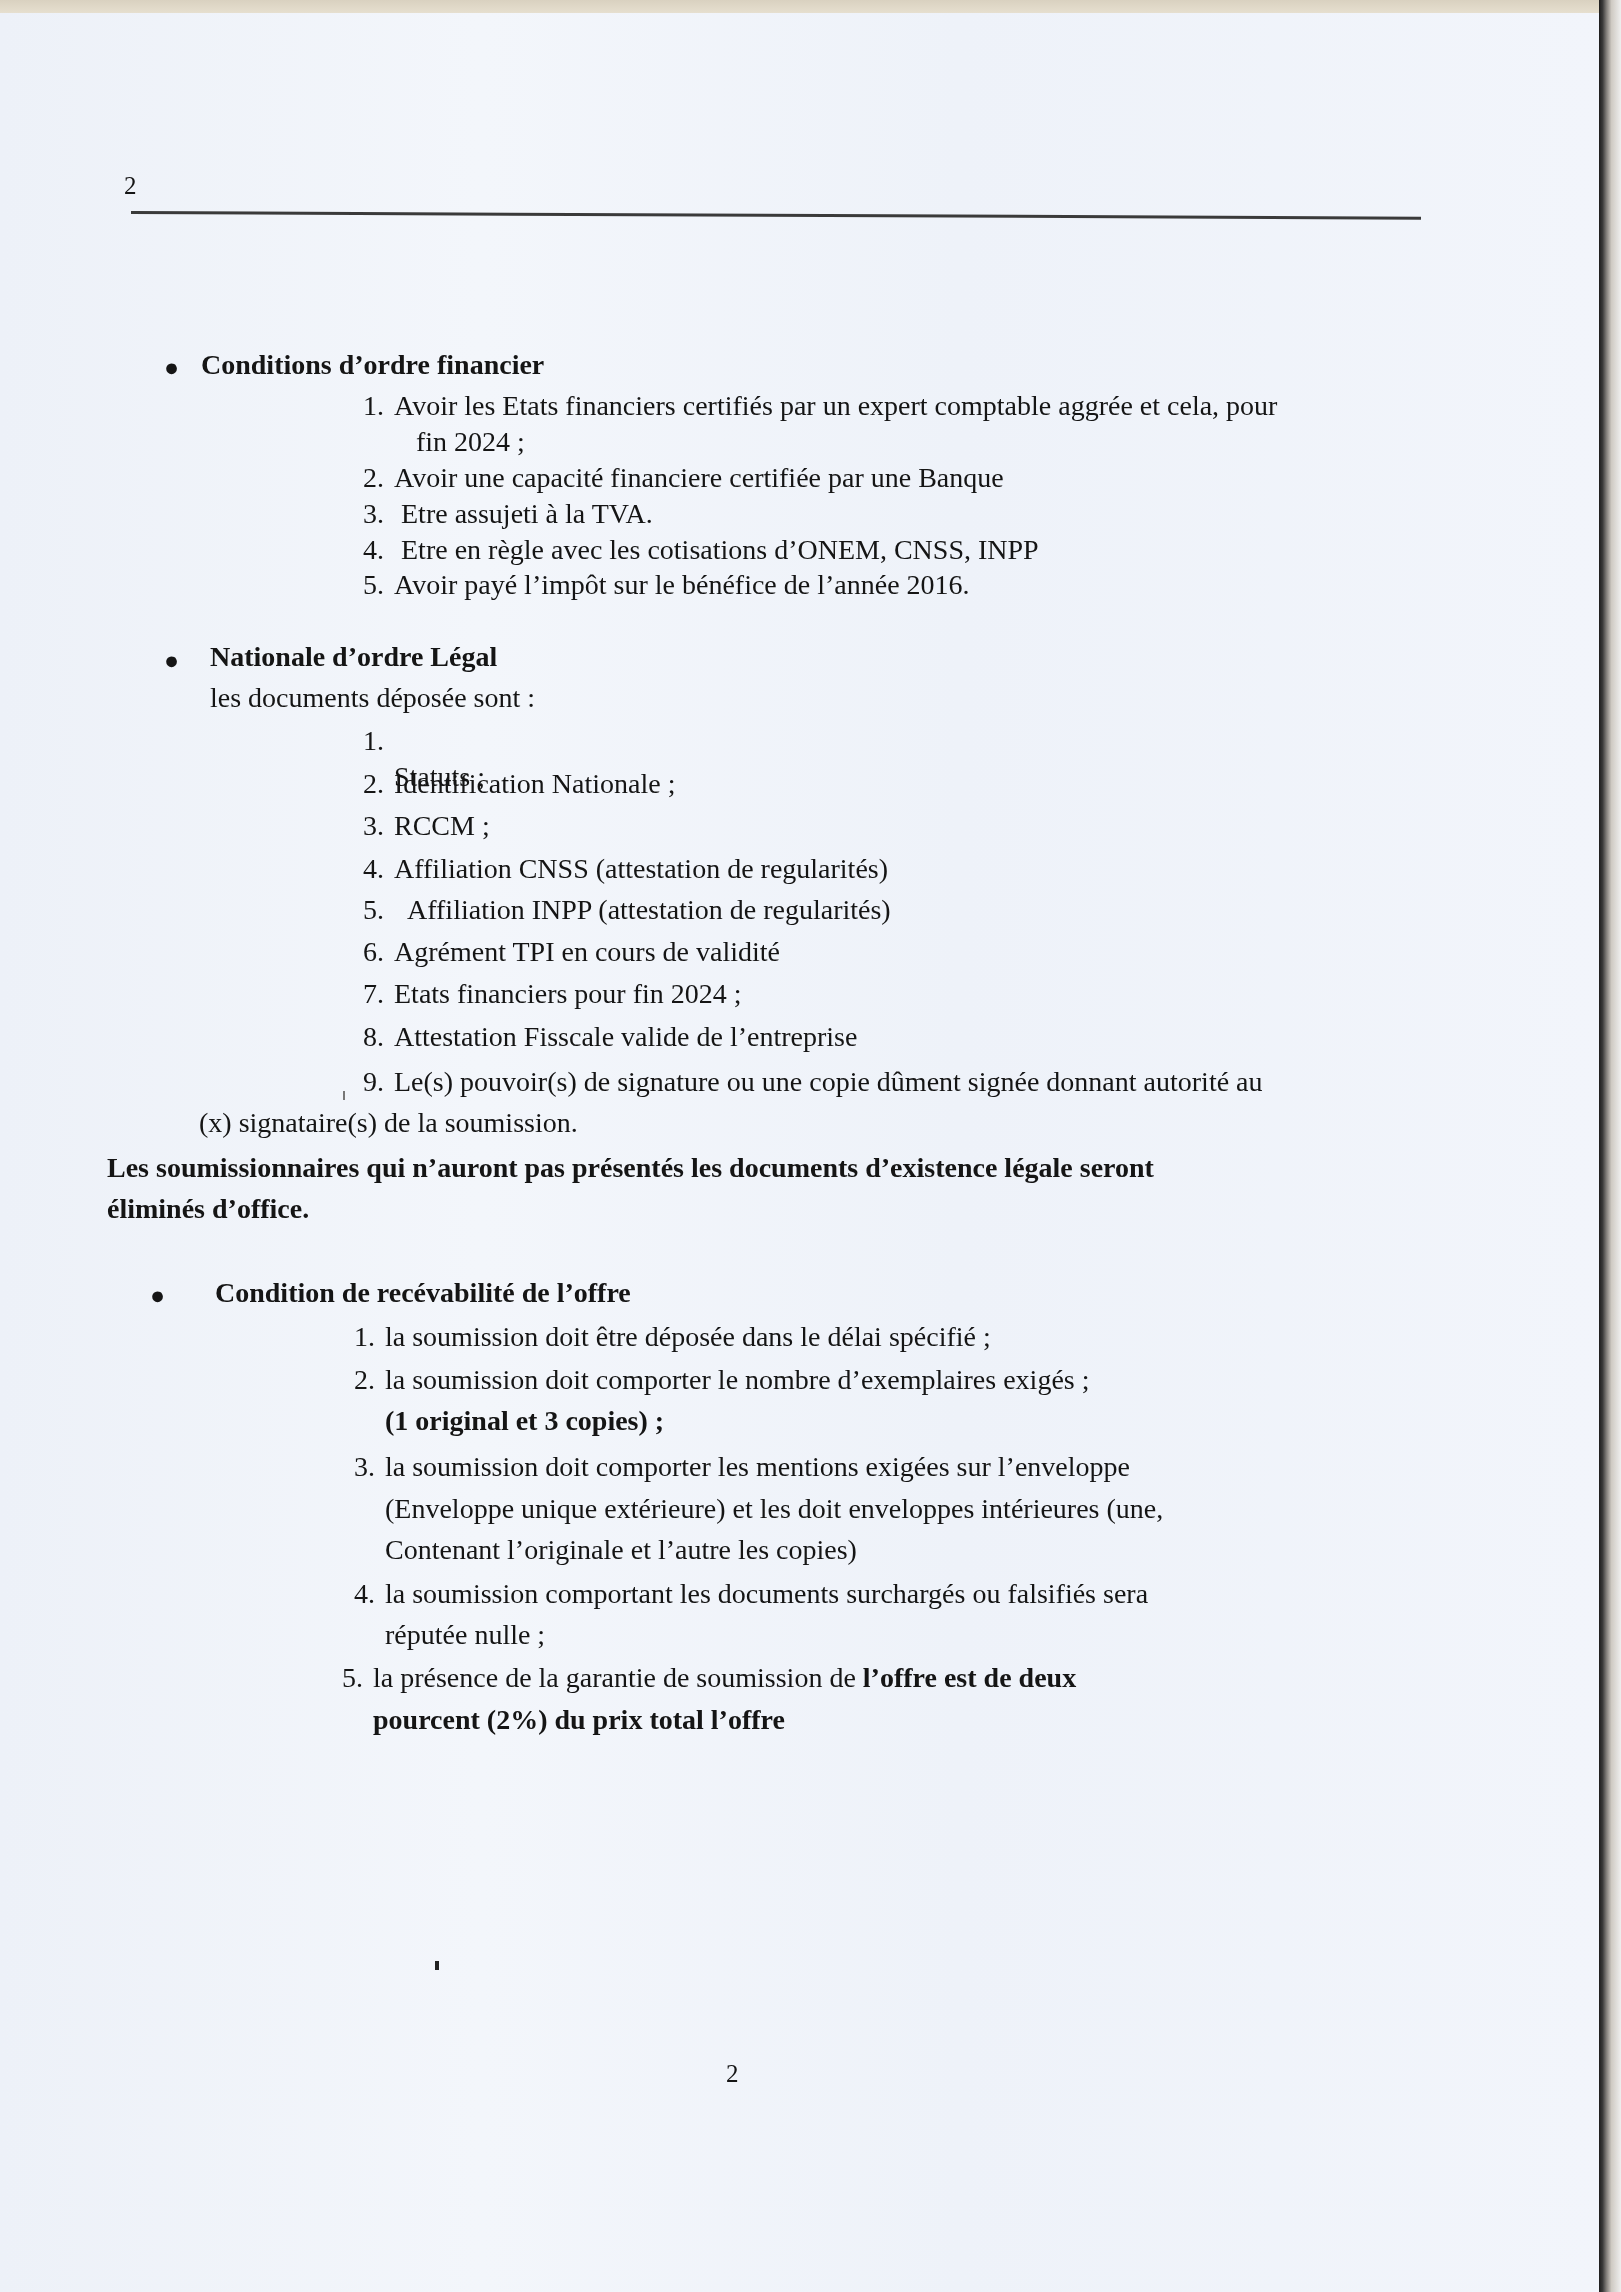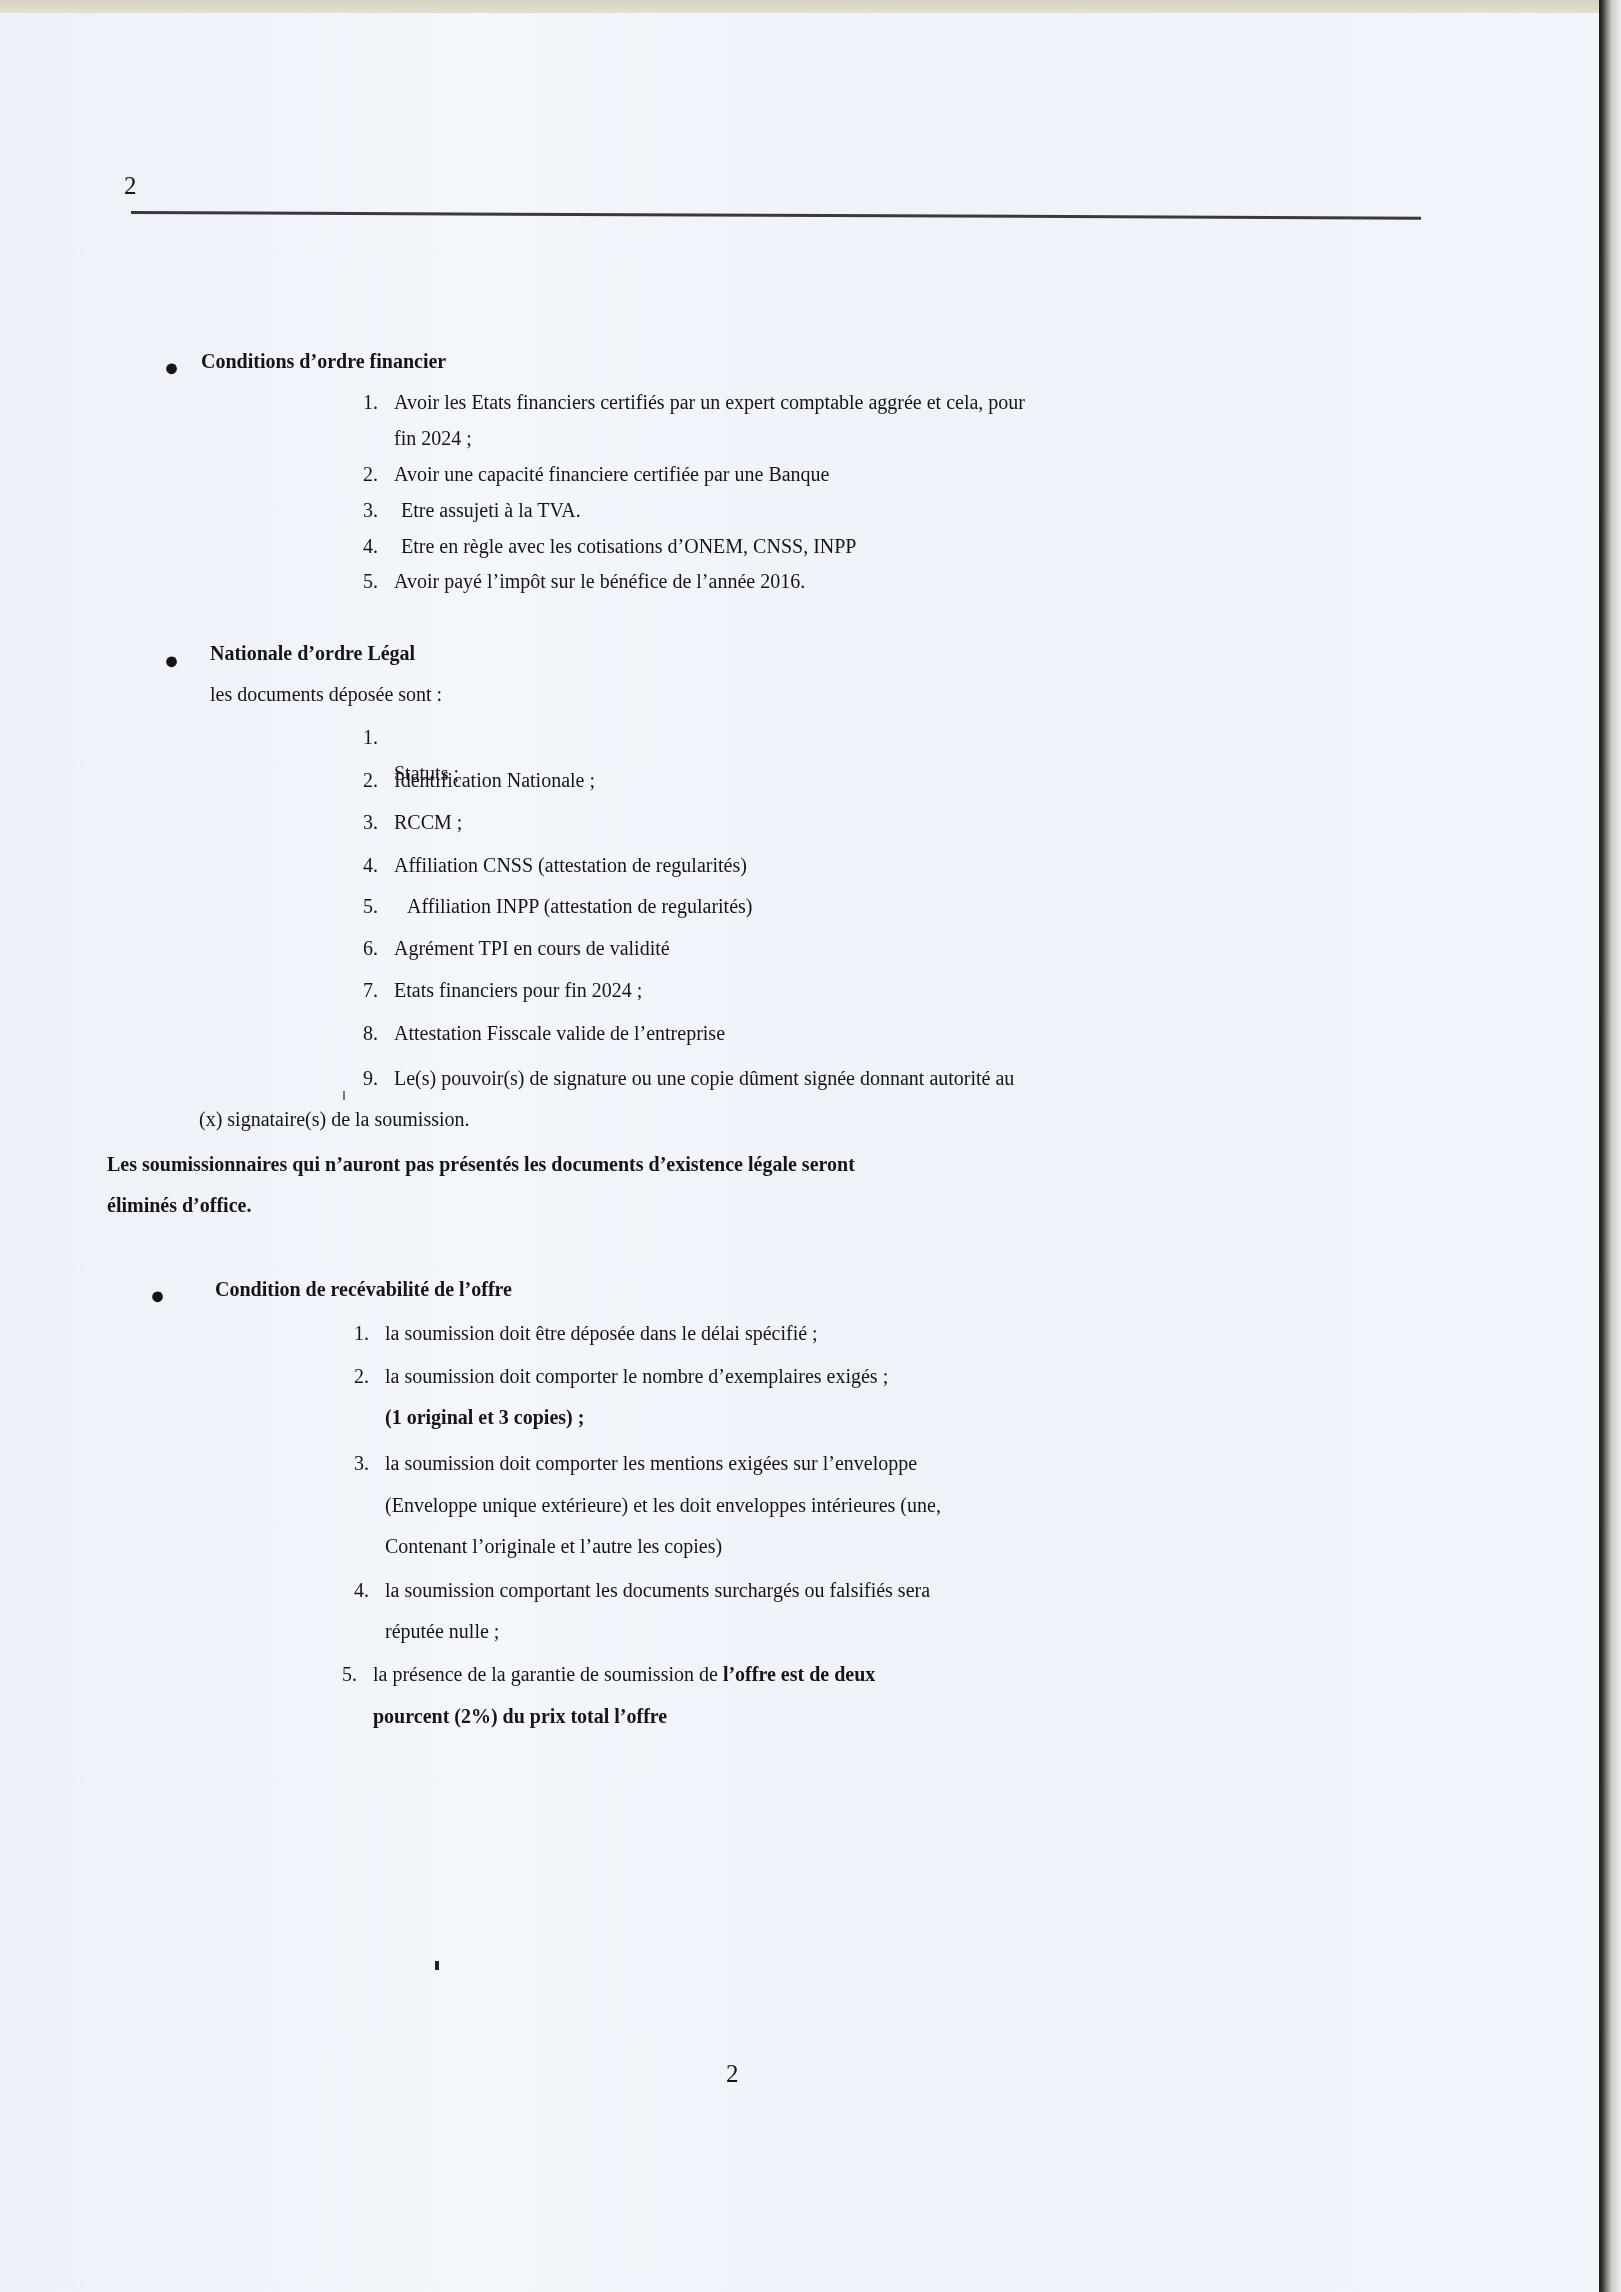--- a/index.html
+++ b/index.html
@@ -21,21 +21,21 @@
     position: absolute; left: 1599px; top: 0; width: 22.4px; height: 2293px;
     background: linear-gradient(90deg, #1c1c1c 0px, #3a3a3a 3.6px, #7d7a76 7.2px, #cfcac3 12.5px, #f0f0f0 22.4px);
   }
   .header-num {
     position: absolute; left: 124px; top: 172px; font-size: 25px;
   }
   .header-rule {
     position: absolute; left: 131px; top: 211px; width: 1290px; height: 2.7px;
     background: #3a3a3a; transform: rotate(0.25deg); transform-origin: left;
   }
-  .t { position: absolute; font-size: 20px; white-space: nowrap; line-height: 1; text-align: center; }
+  .t { position: absolute; font-size: 28px; white-space: nowrap; line-height: 1; text-align: center; }
   .b { font-weight: bold; }
   .bullet { position: absolute; font-size: 25px; }
   .footer-num { position: absolute; left: 726px; top: 2060px; font-size: 25px; }
   .speck { position: absolute; left: 435px; top: 1961px; width: 3.6px; height: 9px; background: #222; }
   .speck2 { position: absolute; left: 343px; top: 1091px; width: 1.8px; height: 9px; background: #777; }
 </style>
 </head>
 <body>
 
 <div class="scan-top"></div>
@@ -43,21 +43,21 @@
 <div class="right-edge"></div>
 
 <div class="header-num">2</div>
 <div class="header-rule"></div>
 
 <div class="bullet" style="left:164px; top:354px;">●</div>
 <div class="t b" style="left:201px; top:351px;">Conditions d’ordre financier</div>
 
 <div class="t" style="left:363px; top:392px;">1.</div>
 <div class="t" style="left:394px; top:392px;">Avoir les Etats financiers certifiés par un expert comptable aggrée et cela, pour</div>
-<div class="t" style="left:394px; top:428px;">fin 2024 ;</div>
+<div class="t" style="left:416px; top:428px;">fin 2024 ;</div>
 
 <div class="t" style="left:363px; top:464px;">2.</div>
 <div class="t" style="left:394px; top:464px;">Avoir une capacité financiere certifiée par une  Banque</div>
 
 <div class="t" style="left:363px; top:500px;">3.</div>
 <div class="t" style="left:401px; top:500px;">Etre assujeti à la TVA.</div>
 
 <div class="t" style="left:363px; top:536px;">4.</div>
 <div class="t" style="left:401px; top:536px;">Etre en règle avec les cotisations d’ONEM, CNSS, INPP</div>
 

